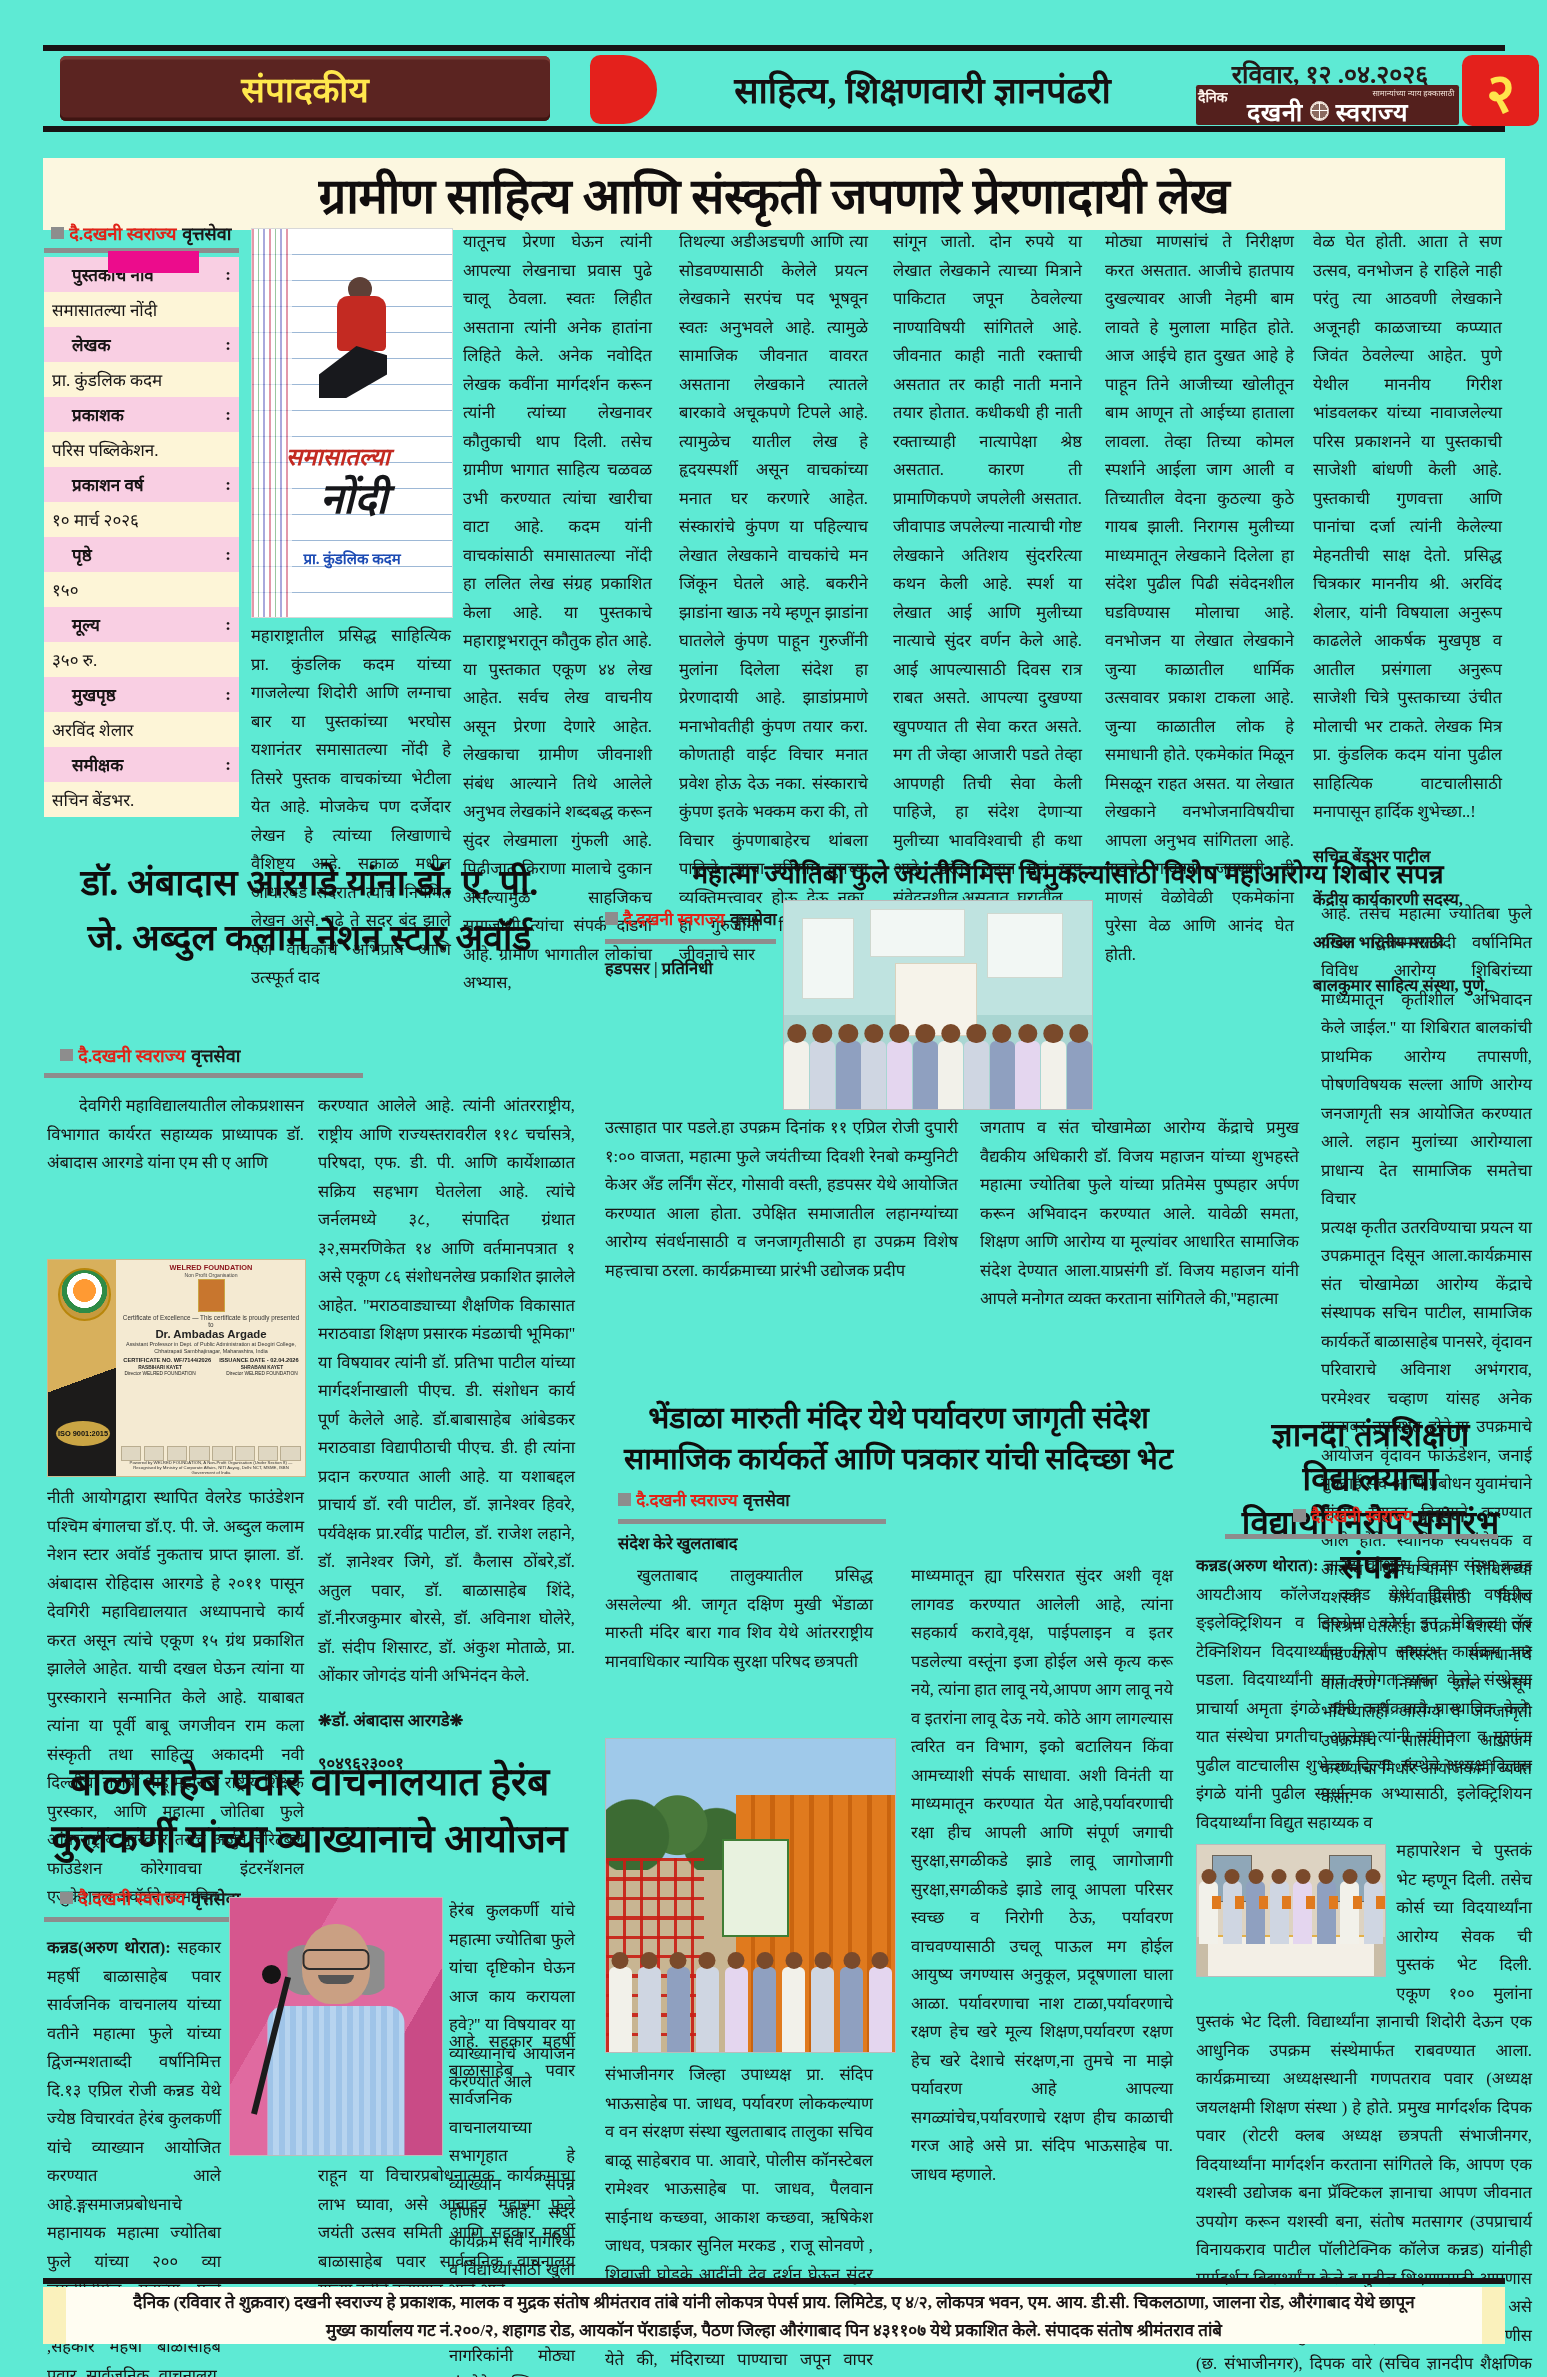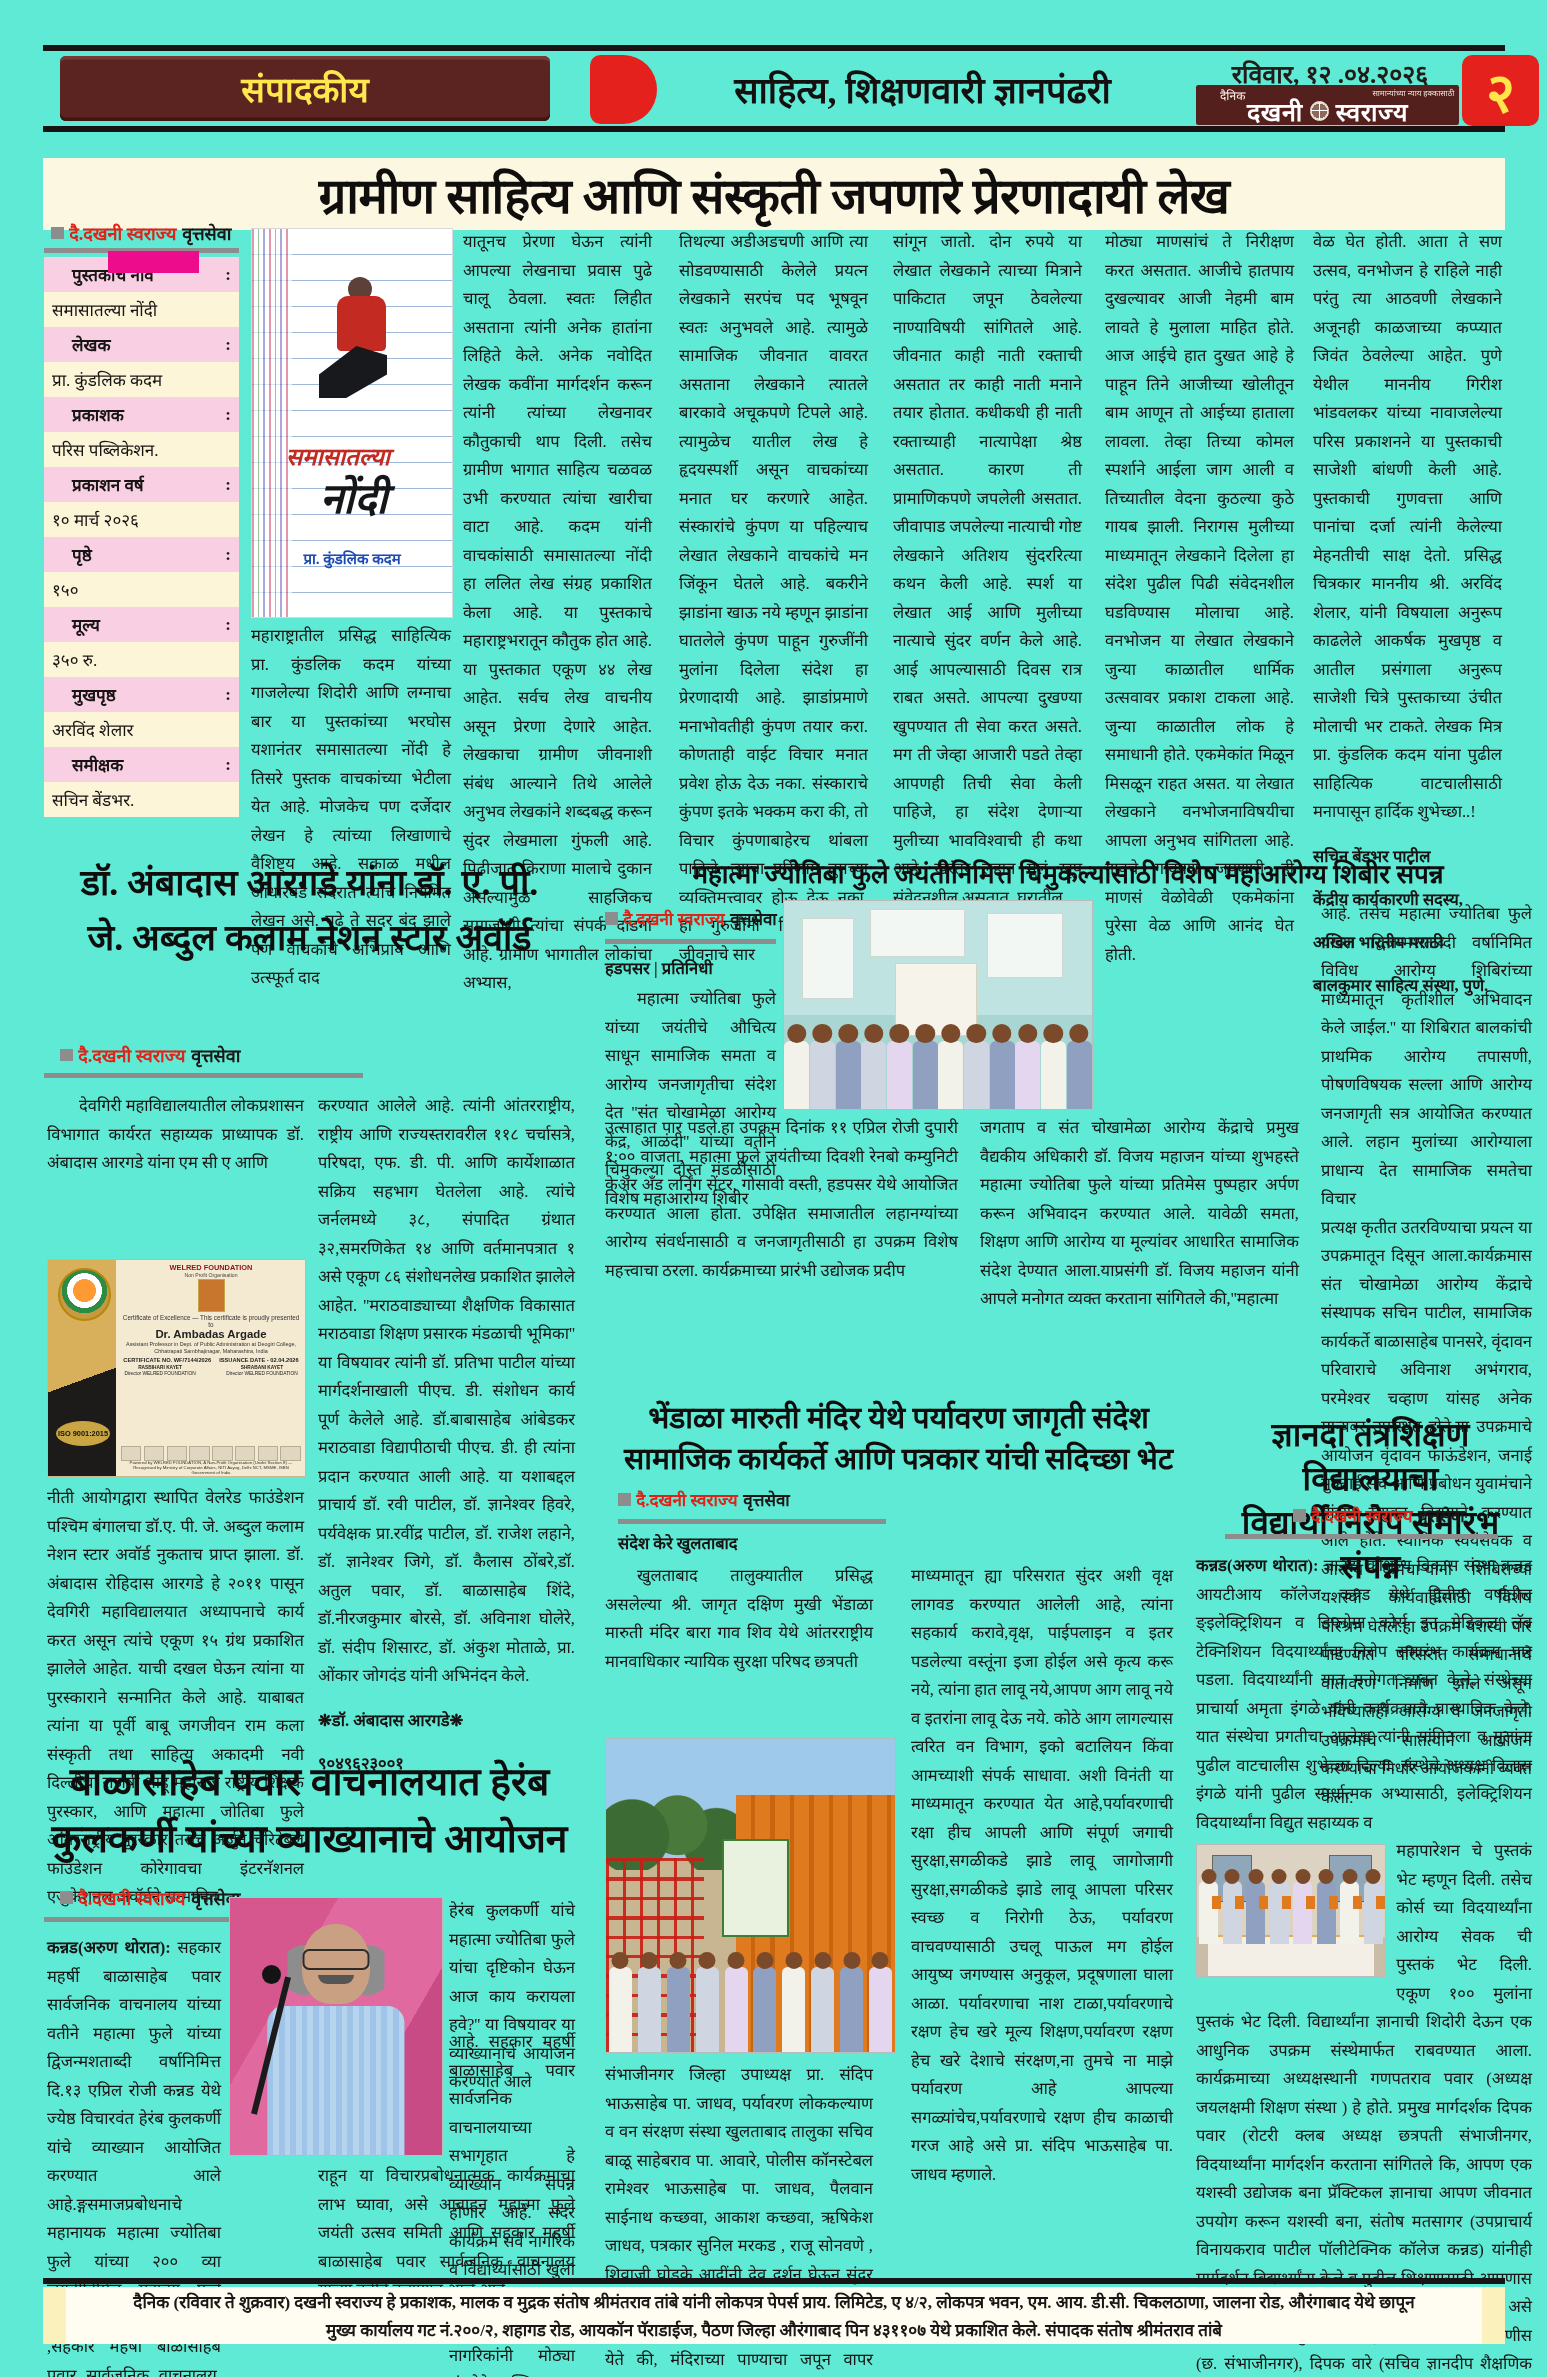--- a/index.html
+++ b/index.html
@@ -14,21 +14,21 @@
   .editorial-box span{color:#ffe84d;font-size:35px;font-weight:bold;}
   .red-blob{position:absolute;left:590px;top:55px;width:67px;height:69px;background:#e4211c;
     border-radius:12.5px 60% 60% 12.5px;}
   .section-title{position:absolute;left:672px;top:55px;width:501px;height:69px;display:flex;
     align-items:center;justify-content:center;font-size:36px;font-weight:bold;color:#151010;}
   .mast-date{position:absolute;left:1202px;top:56px;width:256px;text-align:center;
     font-size:25px;font-weight:bold;color:#241a18;}
   .logo-box{position:absolute;left:1196px;top:85px;width:263px;height:40px;background:#54201d;
     border-radius:2.3px;color:#ffffff;}
   .logo-tagline{position:absolute;right:4.6px;top:2.3px;font-size:8px;color:#f3e3d8;}
-  .logo-prefix{position:absolute;left:24px;top:2.3px;font-size:12px;font-weight:normal;color:#fdf3ea;}
+  .logo-prefix{position:absolute;left:2px;top:2.3px;font-size:14px;font-weight:bold;color:#fdf3ea;}
   .logo-main{position:absolute;left:0;top:9px;width:100%;text-align:center;font-size:25px;
     font-weight:bold;letter-spacing:0.6px;display:flex;align-items:center;justify-content:center;gap:6.8px;}
   .globe{display:inline-block;width:19.4px;height:19.4px;border-radius:50%;
     background:
       linear-gradient(#ffffff,#ffffff) 50% 0/1.1px 100% no-repeat,
       linear-gradient(#ffffff,#ffffff) 0 50%/100% 1.1px no-repeat,
       radial-gradient(circle at 50% 50%, #8a6a5f 0 60%, #e9ddd2 61% 100%);
     border:1.7px solid #f3e8df;box-sizing:border-box;}
   .page-badge{position:absolute;left:1462px;top:55px;width:77px;height:71px;background:#e4211c;
     border-radius:10.3px;display:flex;align-items:center;justify-content:center;}
@@ -377,23 +377,20 @@
         <i></i>
         <i></i>
         <i></i>
         <i></i>
         <i></i>
         <i></i>
         <i></i>
       </div>
   </div>
 
-  <div class="col" style="left:605px;top:985px;width:171px;height:123px">
-    <p>महात्मा ज्योतिबा फुले यांच्या जयंतीचे औचित्य साधून सामाजिक समता व आरोग्य जनजागृतीचा संदेश देत ''संत चोखामेळा आरोग्य केंद्र, आळंदी'' यांच्या वतीने चिमुकल्या दोस्त मंडळींसाठी विशेष महाआरोग्य शिबीर</p>
-    </div>
   <div class="col" style="left:1321px;top:900px;width:211px;height:490px">
     <p class="noind">आहे. तसेच महात्मा ज्योतिबा फुले यांच्या द्विजन्मशताब्दी वर्षानिमित विविध आरोग्य शिबिरांच्या माध्यमातून कृतीशील अभिवादन केले जाईल.'' या शिबिरात बालकांची प्राथमिक आरोग्य तपासणी, पोषणविषयक सल्ला आणि आरोग्य जनजागृती सत्र आयोजित करण्यात आले. लहान मुलांच्या आरोग्याला प्राधान्य देत सामाजिक समतेचा विचार</p>
     <p class="noind">प्रत्यक्ष कृतीत उतरविण्याचा प्रयत्न या उपक्रमातून दिसून आला.कार्यक्रमास संत चोखामेळा आरोग्य केंद्राचे संस्थापक सचिन पाटील, सामाजिक कार्यकर्ते बाळासाहेब पानसरे, वृंदावन परिवाराचे अविनाश अभंगराव, परमेश्वर चव्हाण यांसह अनेक मान्यवर उपस्थित होते.या उपक्रमाचे आयोजन वृंदावन फाऊंडेशन, जनाई मुक्ताई संच आणि प्रबोधन युवामंचाने यांच्या संयुक्त विद्यमाने करण्यात आले होते. स्थानिक स्वयंसेवक व आरोग्य कर्मचाऱ्यांनी शिबिराच्या यशस्वी कार्यवाहीसाठी विशेष परिश्रम घेतले.हा उपक्रम यशस्वी पार पाडण्यात परिसरात समाधानाचे वातावरण निर्माण झाले असून भविष्यातही आरोग्य व जनजागृती उपक्रमांचे सातत्याने आयोजन करण्याचा निर्धार आयोजकांनी व्यक्त केला.</p>
     </div>
 
   <div class="col" style="left:605px;top:1114px;width:353px;height:272px">
     <p class="noind">उत्साहात पार पडले.हा उपक्रम दिनांक ११ एप्रिल रोजी दुपारी १:०० वाजता, महात्मा फुले जयंतीच्या दिवशी रेनबो कम्युनिटी केअर अँड लर्निंग सेंटर, गोसावी वस्ती, हडपसर येथे आयोजित करण्यात आला होता. उपेक्षित समाजातील लहानग्यांच्या आरोग्य संवर्धनासाठी व जनजागृतीसाठी हा उपक्रम विशेष महत्त्वाचा ठरला. कार्यक्रमाच्या प्रारंभी उद्योजक प्रदीप</p>
     </div>
   <div class="col" style="left:980px;top:1114px;width:319px;height:272px">
     <p class="noind">जगताप व संत चोखामेळा आरोग्य केंद्राचे प्रमुख वैद्यकीय अधिकारी डॉ. विजय महाजन यांच्या शुभहस्ते महात्मा ज्योतिबा फुले यांच्या प्रतिमेस पुष्पहार अर्पण करून अभिवादन करण्यात आले. यावेळी समता, शिक्षण आणि आरोग्य या मूल्यांवर आधारित सामाजिक संदेश देण्यात आला.याप्रसंगी डॉ. विजय महाजन यांनी आपले मनोगत व्यक्त करताना सांगितले की,''महात्मा</p>

